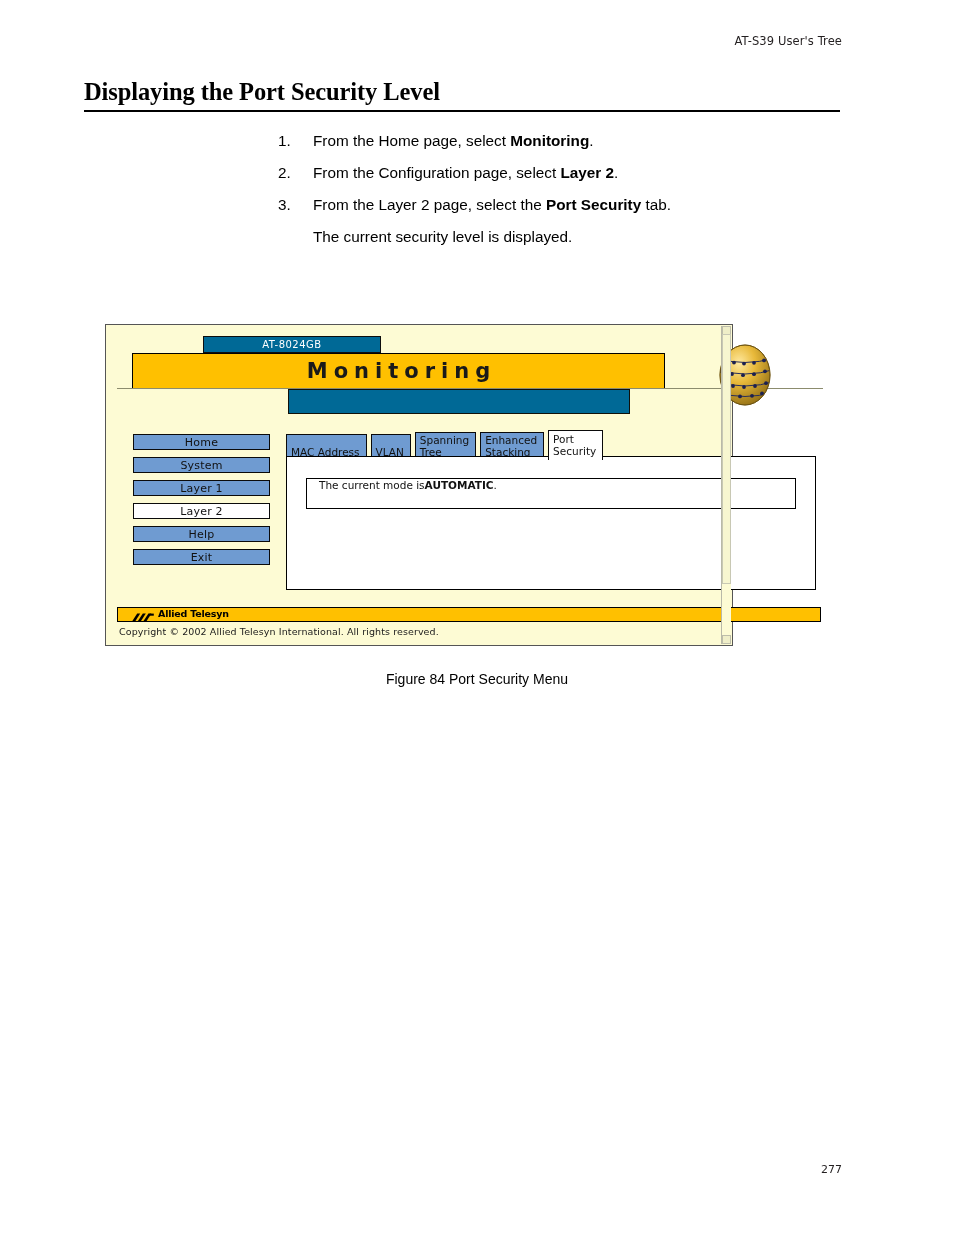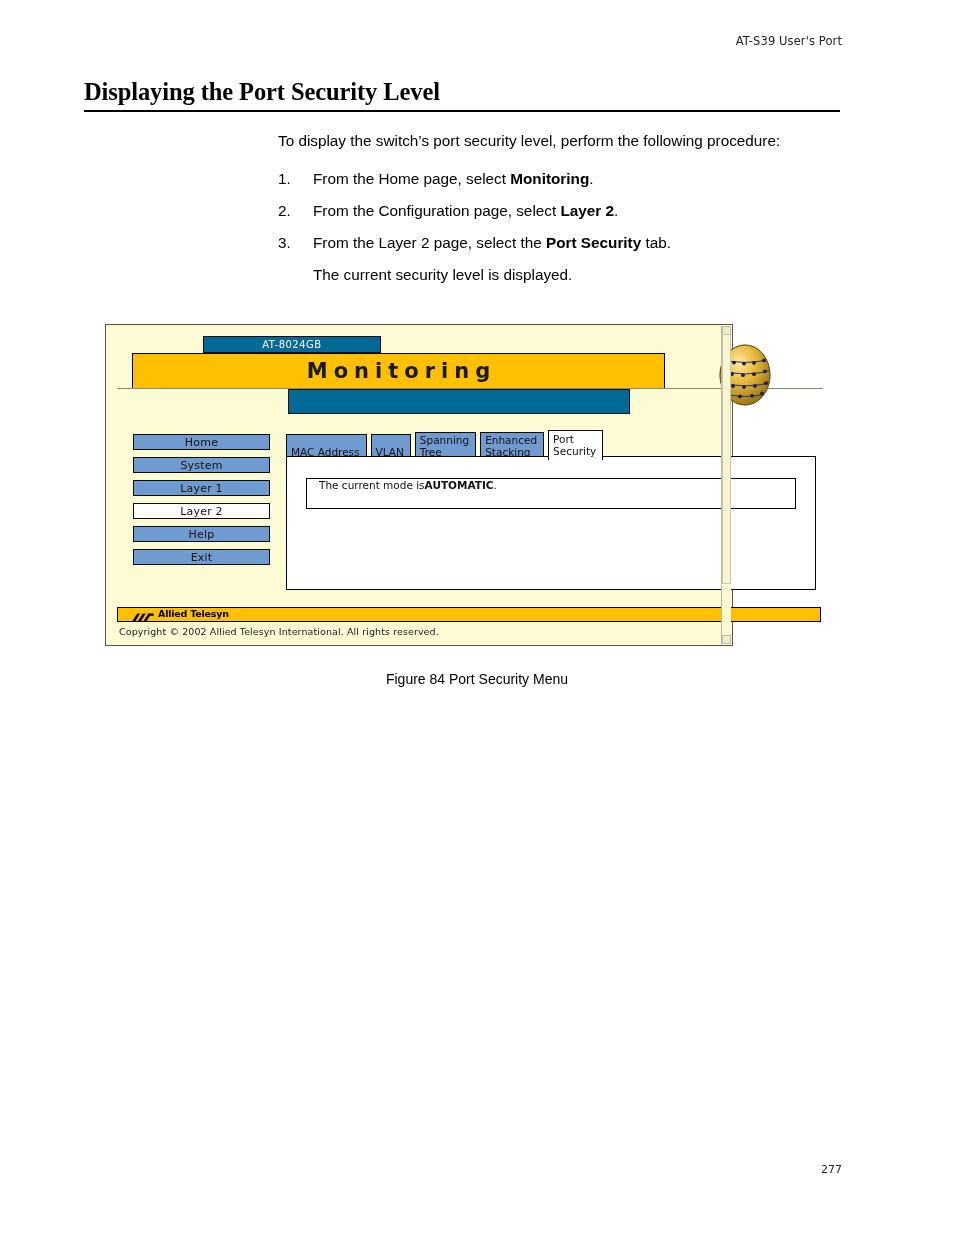--- a/index.html
+++ b/index.html
@@ -352,27 +352,26 @@
     right: 112px;
     top: 1163px;
     font-family: "DejaVu Sans", sans-serif;
     font-size: 11px;
     color: #231f20;
   }
 </style>
 </head>
 <body>
 
-<div class="running-header">AT-S39 User's Port</div>
+<div class="running-header">AT-S39 User's Tree</div>
 
 <div class="page-title">Displaying the Port Security Level</div>
 <div class="title-rule"></div>
 
 <div class="body-col">
-  <p class="intro-para">To display the switch’s port security level, perform the following procedure:</p>
 
   <ol class="steps">
     <li>
       <span class="num">1.</span><span>From the Home page, select </span><span class="b">Monitoring</span><span>.</span>
     </li>
     <li>
       <span class="num">2.</span><span>From the Configuration page, select </span><span class="b">Layer 2</span><span>.</span>
     </li>
     <li>
       <span class="num">3.</span><span>From the Layer 2 page, select the </span><span class="b">Port Security</span><span> tab.</span>

